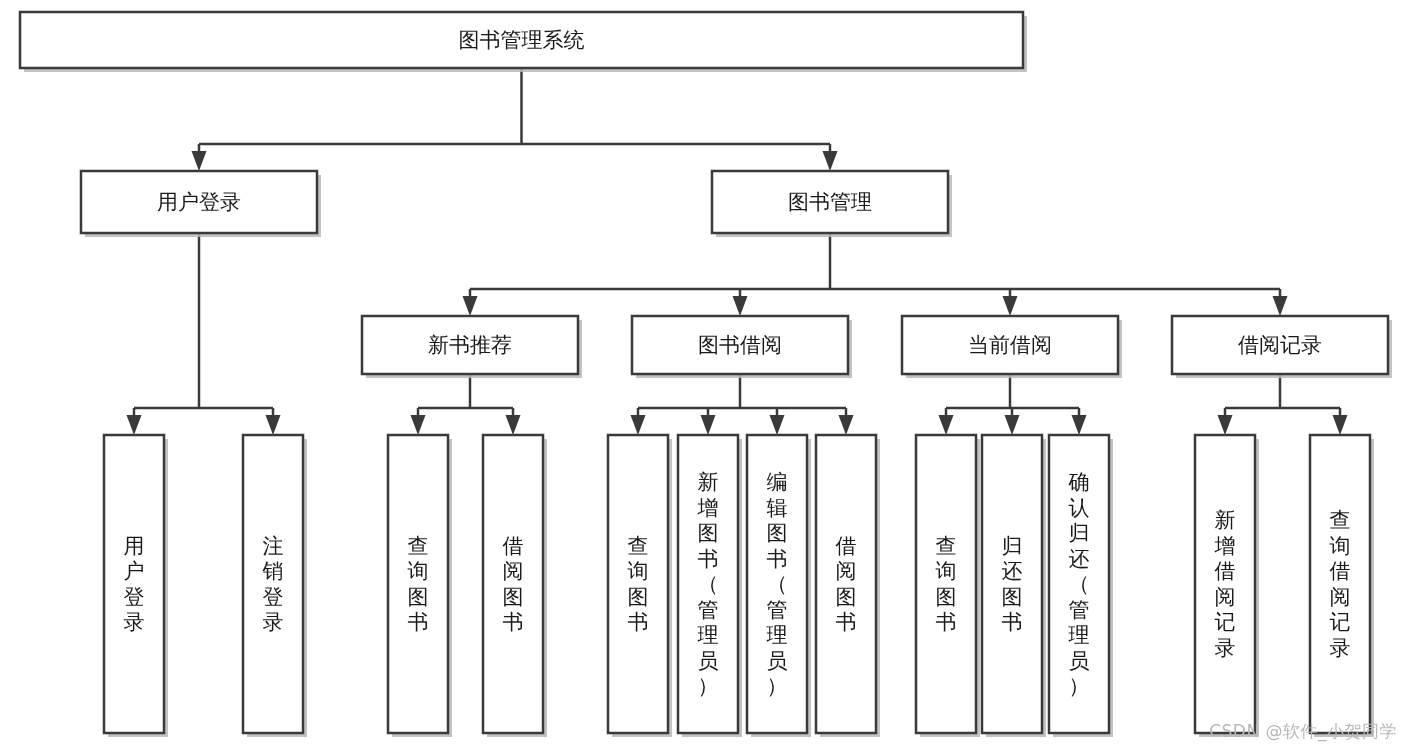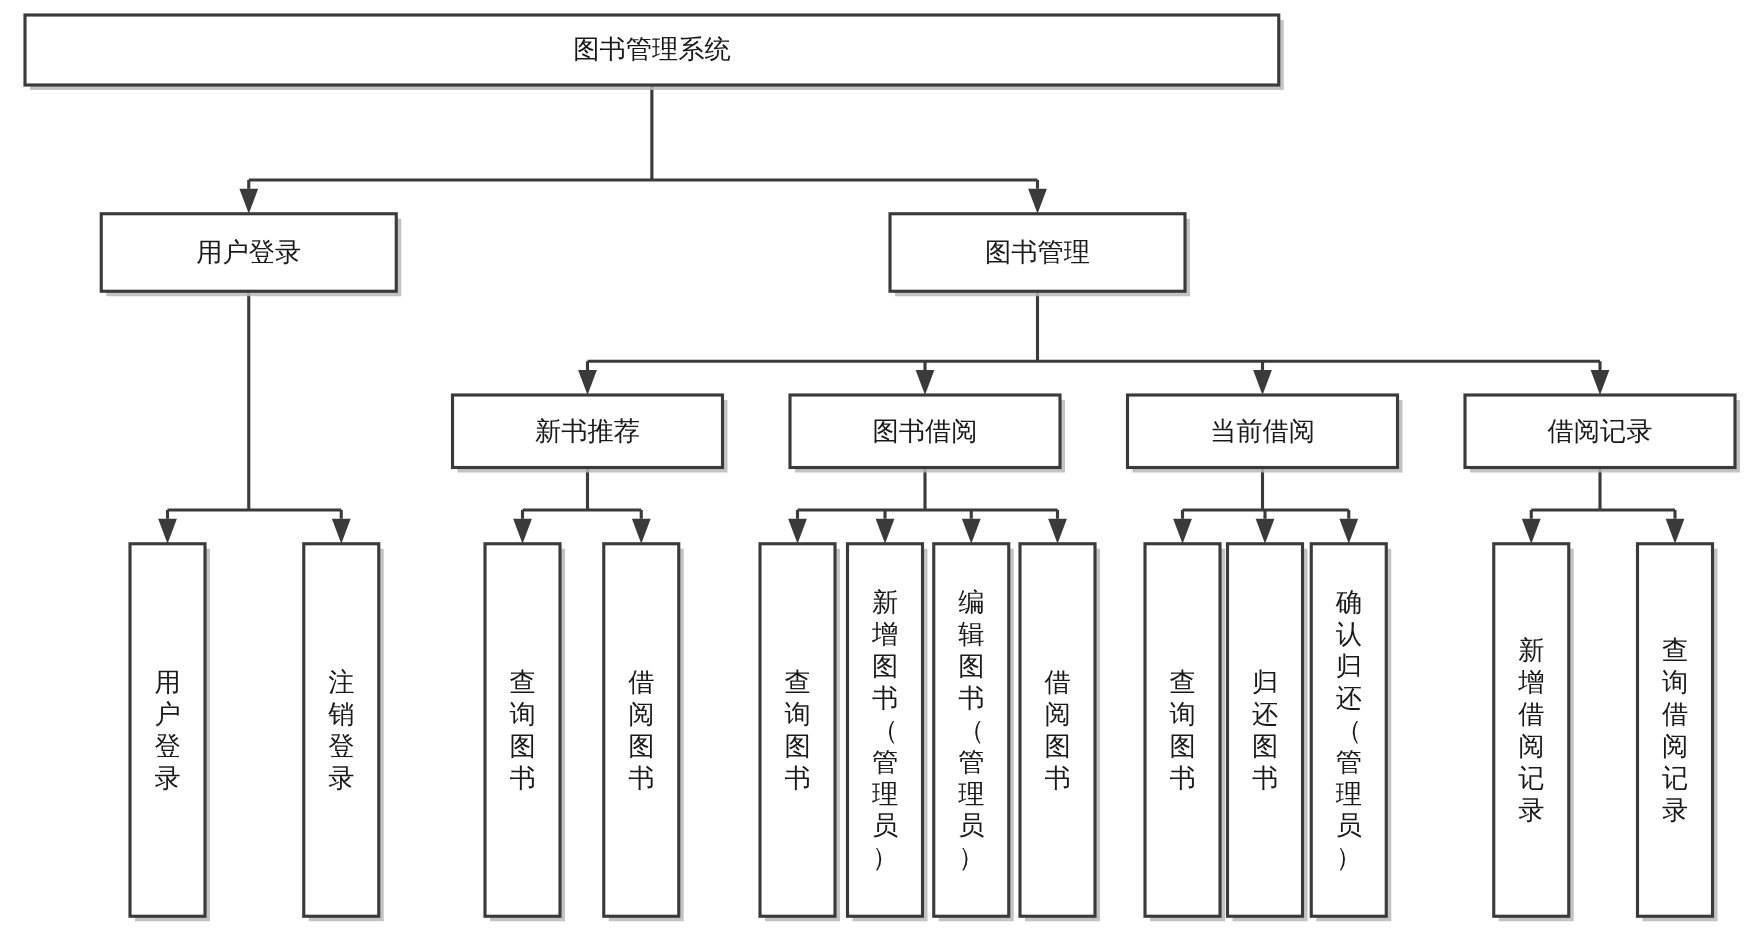--- a/index.html
+++ b/index.html
@@ -226,13 +226,14 @@
           <rect x="1195" y="435" width="60" height="298" class="node-box"></rect>
           <text x="1225" class="node-label-vert"><tspan x="1225" y="527.4">新</tspan><tspan x="1225" y="552.9">增</tspan><tspan x="1225" y="578.4">借</tspan><tspan x="1225" y="603.9">阅</tspan><tspan x="1225" y="629.4">记</tspan><tspan x="1225" y="654.9">录</tspan></text>
         </g>
         <g>
           <rect x="1314" y="439" width="60" height="298" class="node-shadow"></rect>
           <rect x="1310" y="435" width="60" height="298" class="node-box"></rect>
           <text x="1340" class="node-label-vert"><tspan x="1340" y="527.4">查</tspan><tspan x="1340" y="552.9">询</tspan><tspan x="1340" y="578.4">借</tspan><tspan x="1340" y="603.9">阅</tspan><tspan x="1340" y="629.4">记</tspan><tspan x="1340" y="654.9">录</tspan></text>
         </g>
       </g>
   </svg>
+  <div class="watermark">CSDN @软件_小贺同学</div>
 </div>
 
 </body></html>

